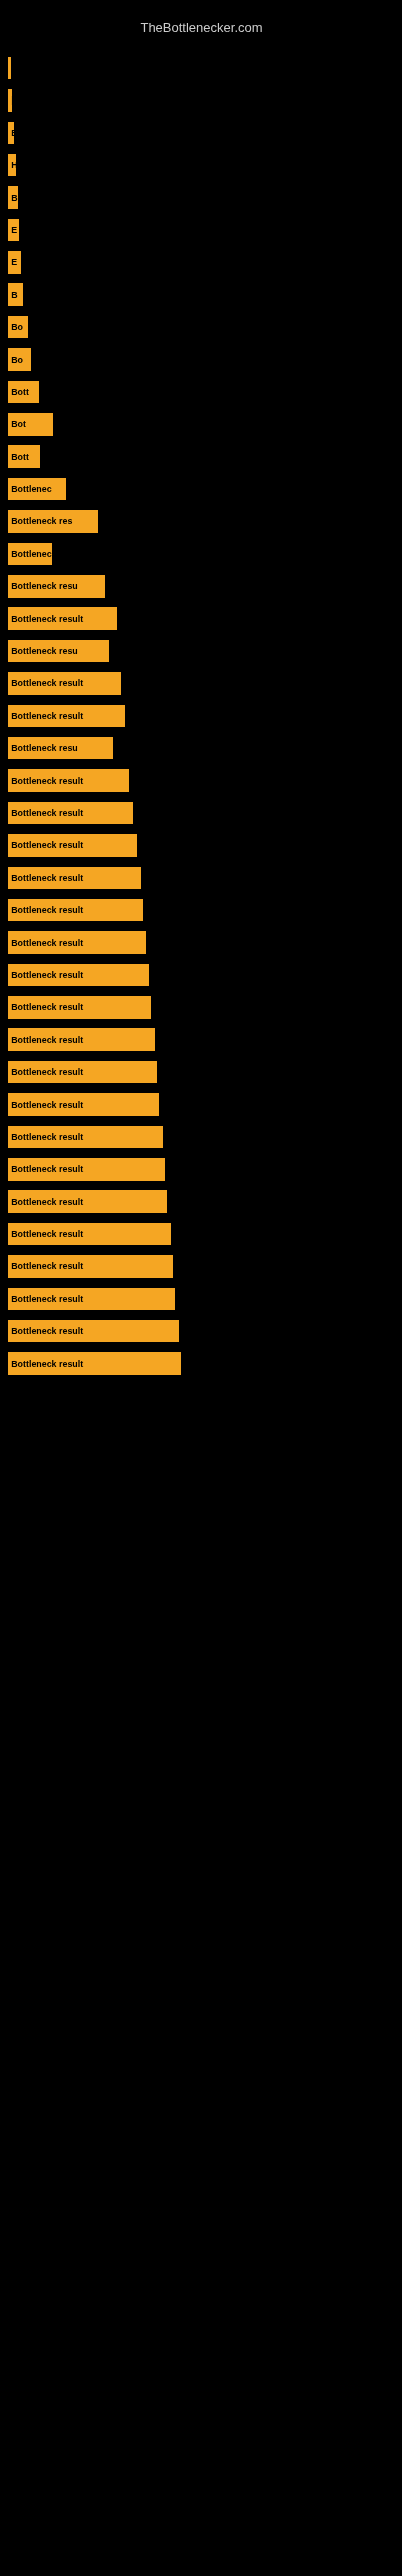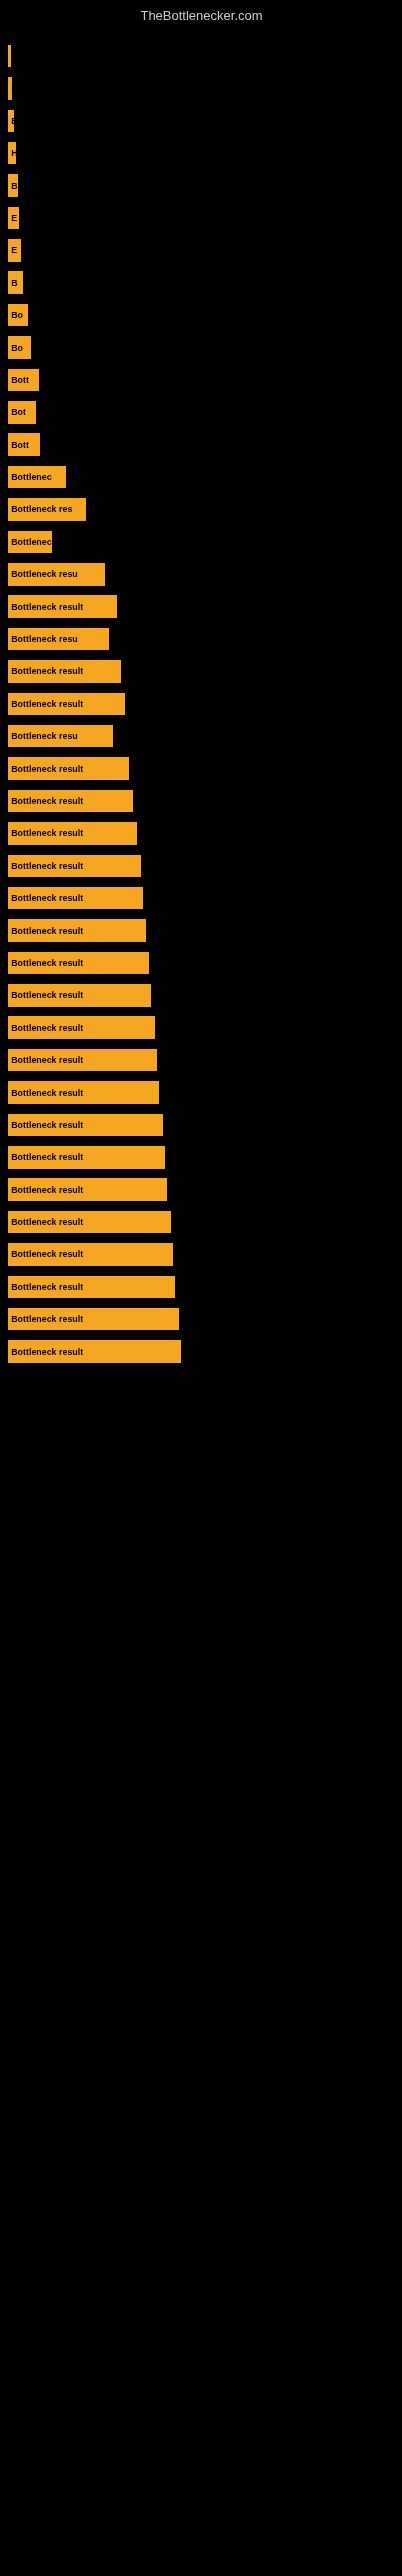--- a/index.html
+++ b/index.html
@@ -15,20 +15,21 @@
       font-family: Arial, sans-serif;
       position: relative;
     }
 
     .site-title {
       color: #cccccc;
       font-size: 13px;
       text-align: center;
       padding: 8px 0 4px 0;
       font-weight: normal;
+      margin-top: 12px;
     }
 
     .bars-container {
       padding: 16px 8px 8px 8px;
       display: flex;
       flex-direction: column;
       gap: 0px;
     }
 
     .bar-row {
@@ -86,30 +87,30 @@
     <div class="bar-row">
       <div class="bar" style="width: 20px;">Bo</div>
     </div>
     <div class="bar-row">
       <div class="bar" style="width: 22.5px;">Bo</div>
     </div>
     <div class="bar-row">
       <div class="bar" style="width: 31px;">Bott</div>
     </div>
     <div class="bar-row">
-      <div class="bar" style="width: 28px;">Bot</div>
+      <div class="bar" style="width: 45px;">Bot</div>
     </div>
     <div class="bar-row">
       <div class="bar" style="width: 32px;">Bott</div>
     </div>
     <div class="bar-row">
       <div class="bar" style="width: 58px;">Bottlenec</div>
     </div>
     <div class="bar-row">
-      <div class="bar" style="width: 78px;">Bottleneck res</div>
+      <div class="bar" style="width: 90px;">Bottleneck res</div>
     </div>
     <div class="bar-row">
       <div class="bar" style="width: 44px;">Bottleneck</div>
     </div>
     <div class="bar-row">
       <div class="bar" style="width: 97px;">Bottleneck resu</div>
     </div>
     <div class="bar-row">
       <div class="bar" style="width: 109px;">Bottleneck result</div>
     </div>

